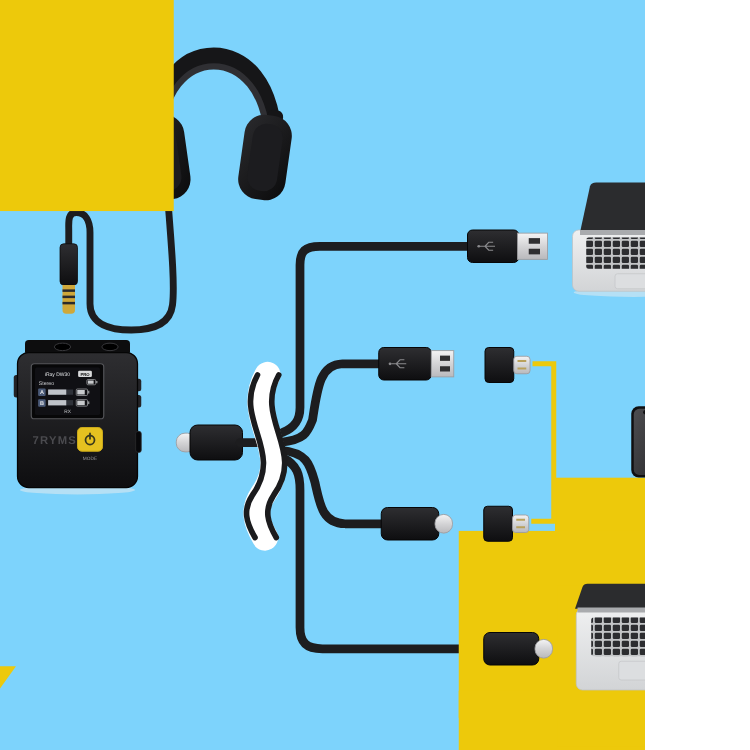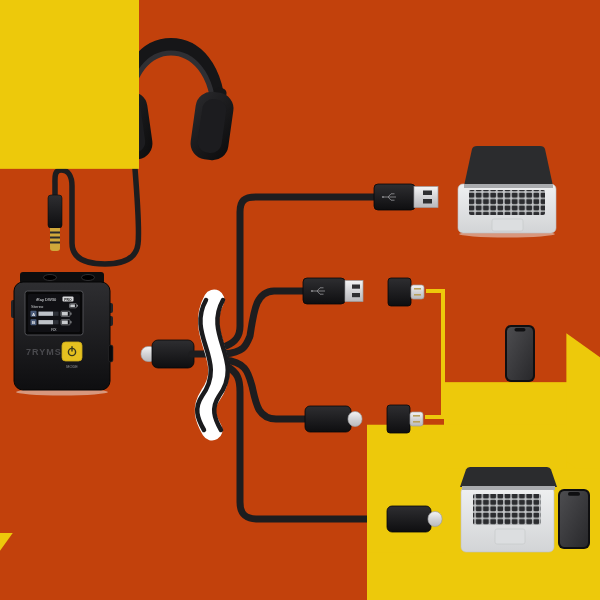--- a/index.html
+++ b/index.html
@@ -1,16 +1,16 @@
 <!DOCTYPE html>
 <html><head>
 <meta charset="utf-8">
 <style>
   html,body{margin:0;padding:0;background:#ffffff;}
-  #canvas{position:relative;width:600px;height:600px;background:#c2410c;overflow:hidden;
+  #canvas{position:relative;width:516px;height:600px;background:#7dd3fc;overflow:hidden;
           font-family:"Liberation Sans", sans-serif;}
   svg{position:absolute;top:0;left:0;}
   text{font-family:"Liberation Sans", sans-serif;}
 </style>
 </head>
 <body>
 
 <div id="canvas">
 <svg width="600" height="600" viewBox="0 0 600 600">
   <defs>

